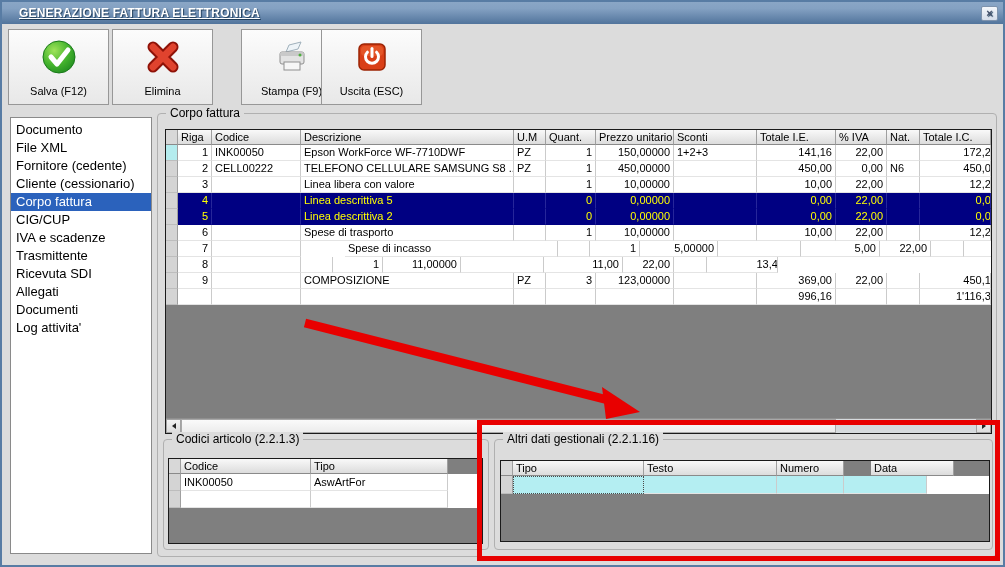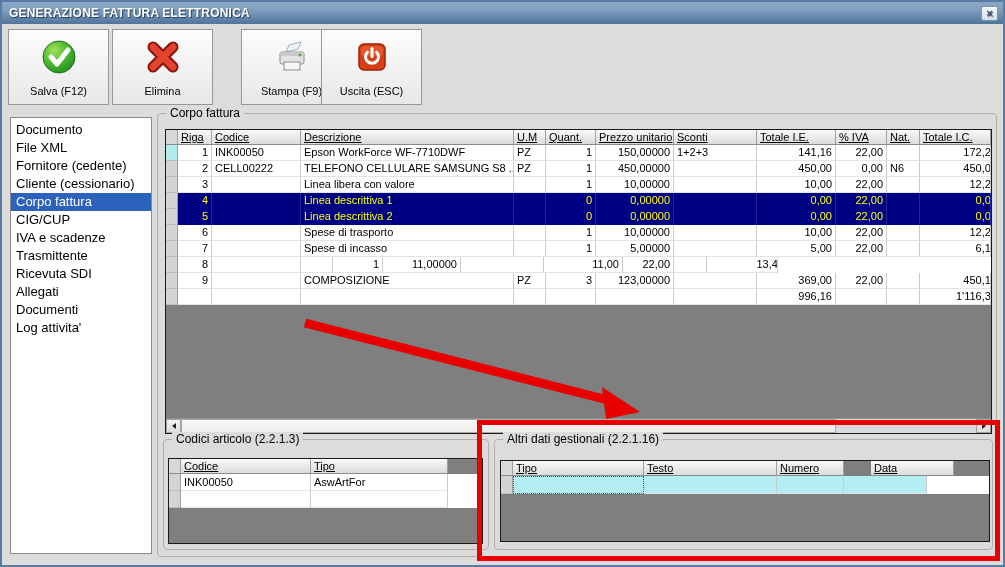--- a/index.html
+++ b/index.html
@@ -3,21 +3,21 @@
 <meta charset="utf-8">
 <style>
   * { margin:0; padding:0; box-sizing:border-box; }
   body { font-family:"Liberation Sans", sans-serif; background:#b6bec8; }
   .window { position:relative; width:1005px; height:567px; background:#dcdcdc;
             border:2px solid #587ca4; overflow:hidden; }
   
   .titlebar { position:absolute; left:0; top:0; right:0; height:22px;
               background:linear-gradient(#8aa6c6,#84a1c2 30%,#51749c);
               color:#fff; font-size:12px; font-weight:bold; line-height:22px;
-              padding-left:7px; text-shadow:1px 1px 1px #1e3c5a; letter-spacing:.2px; }
+              padding-left:17px; text-shadow:1px 1px 1px #1e3c5a; letter-spacing:.2px;text-decoration:underline; }
   .close-btn { position:absolute; right:5px; top:4px; width:17px; height:15px;
                background:linear-gradient(#f4f7fb,#d6deea); border:1px solid #7e93ad;
                border-radius:2px; color:#44516a; font-size:11px; font-weight:bold;
                line-height:13px; text-align:center; cursor:default; }
   
   .tb-btn { position:absolute; top:27px; width:101px; height:76px;
             background:linear-gradient(#fcfcfc,#e8e8e8);
             border:1px solid #979797; display:flex; flex-direction:column;
             align-items:center; justify-content:space-between;
             padding:9px 2px 7px 2px; font-size:11px; color:#000; }
@@ -29,21 +29,21 @@
   .side-item { height:18px; line-height:18px; padding-left:5px; white-space:nowrap;
                color:#000; cursor:default; }
   .side-item.selected { background:#2b62bc; color:#fff; }
   
   .group { position:absolute; border:1px solid #b0b0b0; border-radius:4px; }
   .group-label { position:absolute; top:-8px; left:8px; background:#dcdcdc;
                  padding:0 4px; font-size:12px; color:#000; white-space:nowrap; }
   
   .grid { position:absolute; border:1px solid #1a1a1a; background:#7f7f7f;
           display:flex; flex-direction:column; overflow:hidden; }
-  .grid-head { display:flex; flex:none; height:15px;text-decoration:underline; }
+  .grid-head { display:flex; flex:none; height:15px; }
   .hcell { flex:none; background:linear-gradient(#f9f9f9,#dcdcdc);
            border-right:1px solid #9f9f9f; border-bottom:1px solid #8a8a8a;
            font-size:11px; padding:1px 2px 0 3px; white-space:nowrap; overflow:hidden; }
   .hgutter { flex:none; width:12px; background:#d8d8d8;
              border-right:1px solid #9f9f9f; border-bottom:1px solid #8a8a8a; }
   .grid-row { display:flex; flex:none; height:16px; background:#fff; }
   .gutter { flex:none; width:12px; background:#d4d4d4; border-right:1px solid #9f9f9f;
             border-bottom:1px solid #bdbdbd; }
   .gutter.cur { background:#b4ecee; }
   .cell { flex:none; font-size:11px; line-height:15px; padding:0 3px;
@@ -207,21 +207,21 @@
           <div class="cell r" style="width: 51px;">22,00</div>
           <div class="cell l" style="width: 33px;"></div>
           <div class="cell r clip" style="width: 71px;">
             <span>12,20</span>
           </div>
         </div>
         <div class="grid-row sel">
           <div class="gutter"></div>
           <div class="cell r" style="width: 34px;">4</div>
           <div class="cell l" style="width: 89px;"></div>
-          <div class="cell l" style="width: 213px;">Linea descrittiva 1</div>
+          <div class="cell l" style="width: 213px;">Linea descrittiva 5</div>
           <div class="cell c" style="width: 32px;"></div>
           <div class="cell r" style="width: 50px;">0</div>
           <div class="cell r" style="width: 78px;">0,00000</div>
           <div class="cell l" style="width: 83px;"></div>
           <div class="cell r" style="width: 79px;">0,00</div>
           <div class="cell r" style="width: 51px;">22,00</div>
           <div class="cell l" style="width: 33px;"></div>
           <div class="cell r clip" style="width: 71px;">
             <span>0,00</span>
           </div>
@@ -255,21 +255,21 @@
           <div class="cell r" style="width: 51px;">22,00</div>
           <div class="cell l" style="width: 33px;"></div>
           <div class="cell r clip" style="width: 71px;">
             <span>12,20</span>
           </div>
         </div>
         <div class="grid-row">
           <div class="gutter"></div>
           <div class="cell r" style="width: 34px;">7</div>
           <div class="cell l" style="width: 89px;"></div>
-          <div class="cell l" style="width: 213px;">Spese di incasso</div>
+          <div class="cell l" style="width: 213px; margin-left: 44px;">Spese di incasso</div>
           <div class="cell c" style="width: 32px;"></div>
           <div class="cell r" style="width: 50px;">1</div>
           <div class="cell r" style="width: 78px;">5,00000</div>
           <div class="cell l" style="width: 83px;"></div>
           <div class="cell r" style="width: 79px;">5,00</div>
           <div class="cell r" style="width: 51px;">22,00</div>
           <div class="cell l" style="width: 33px;"></div>
           <div class="cell r clip" style="width: 71px;">
             <span>6,10</span>
           </div>

